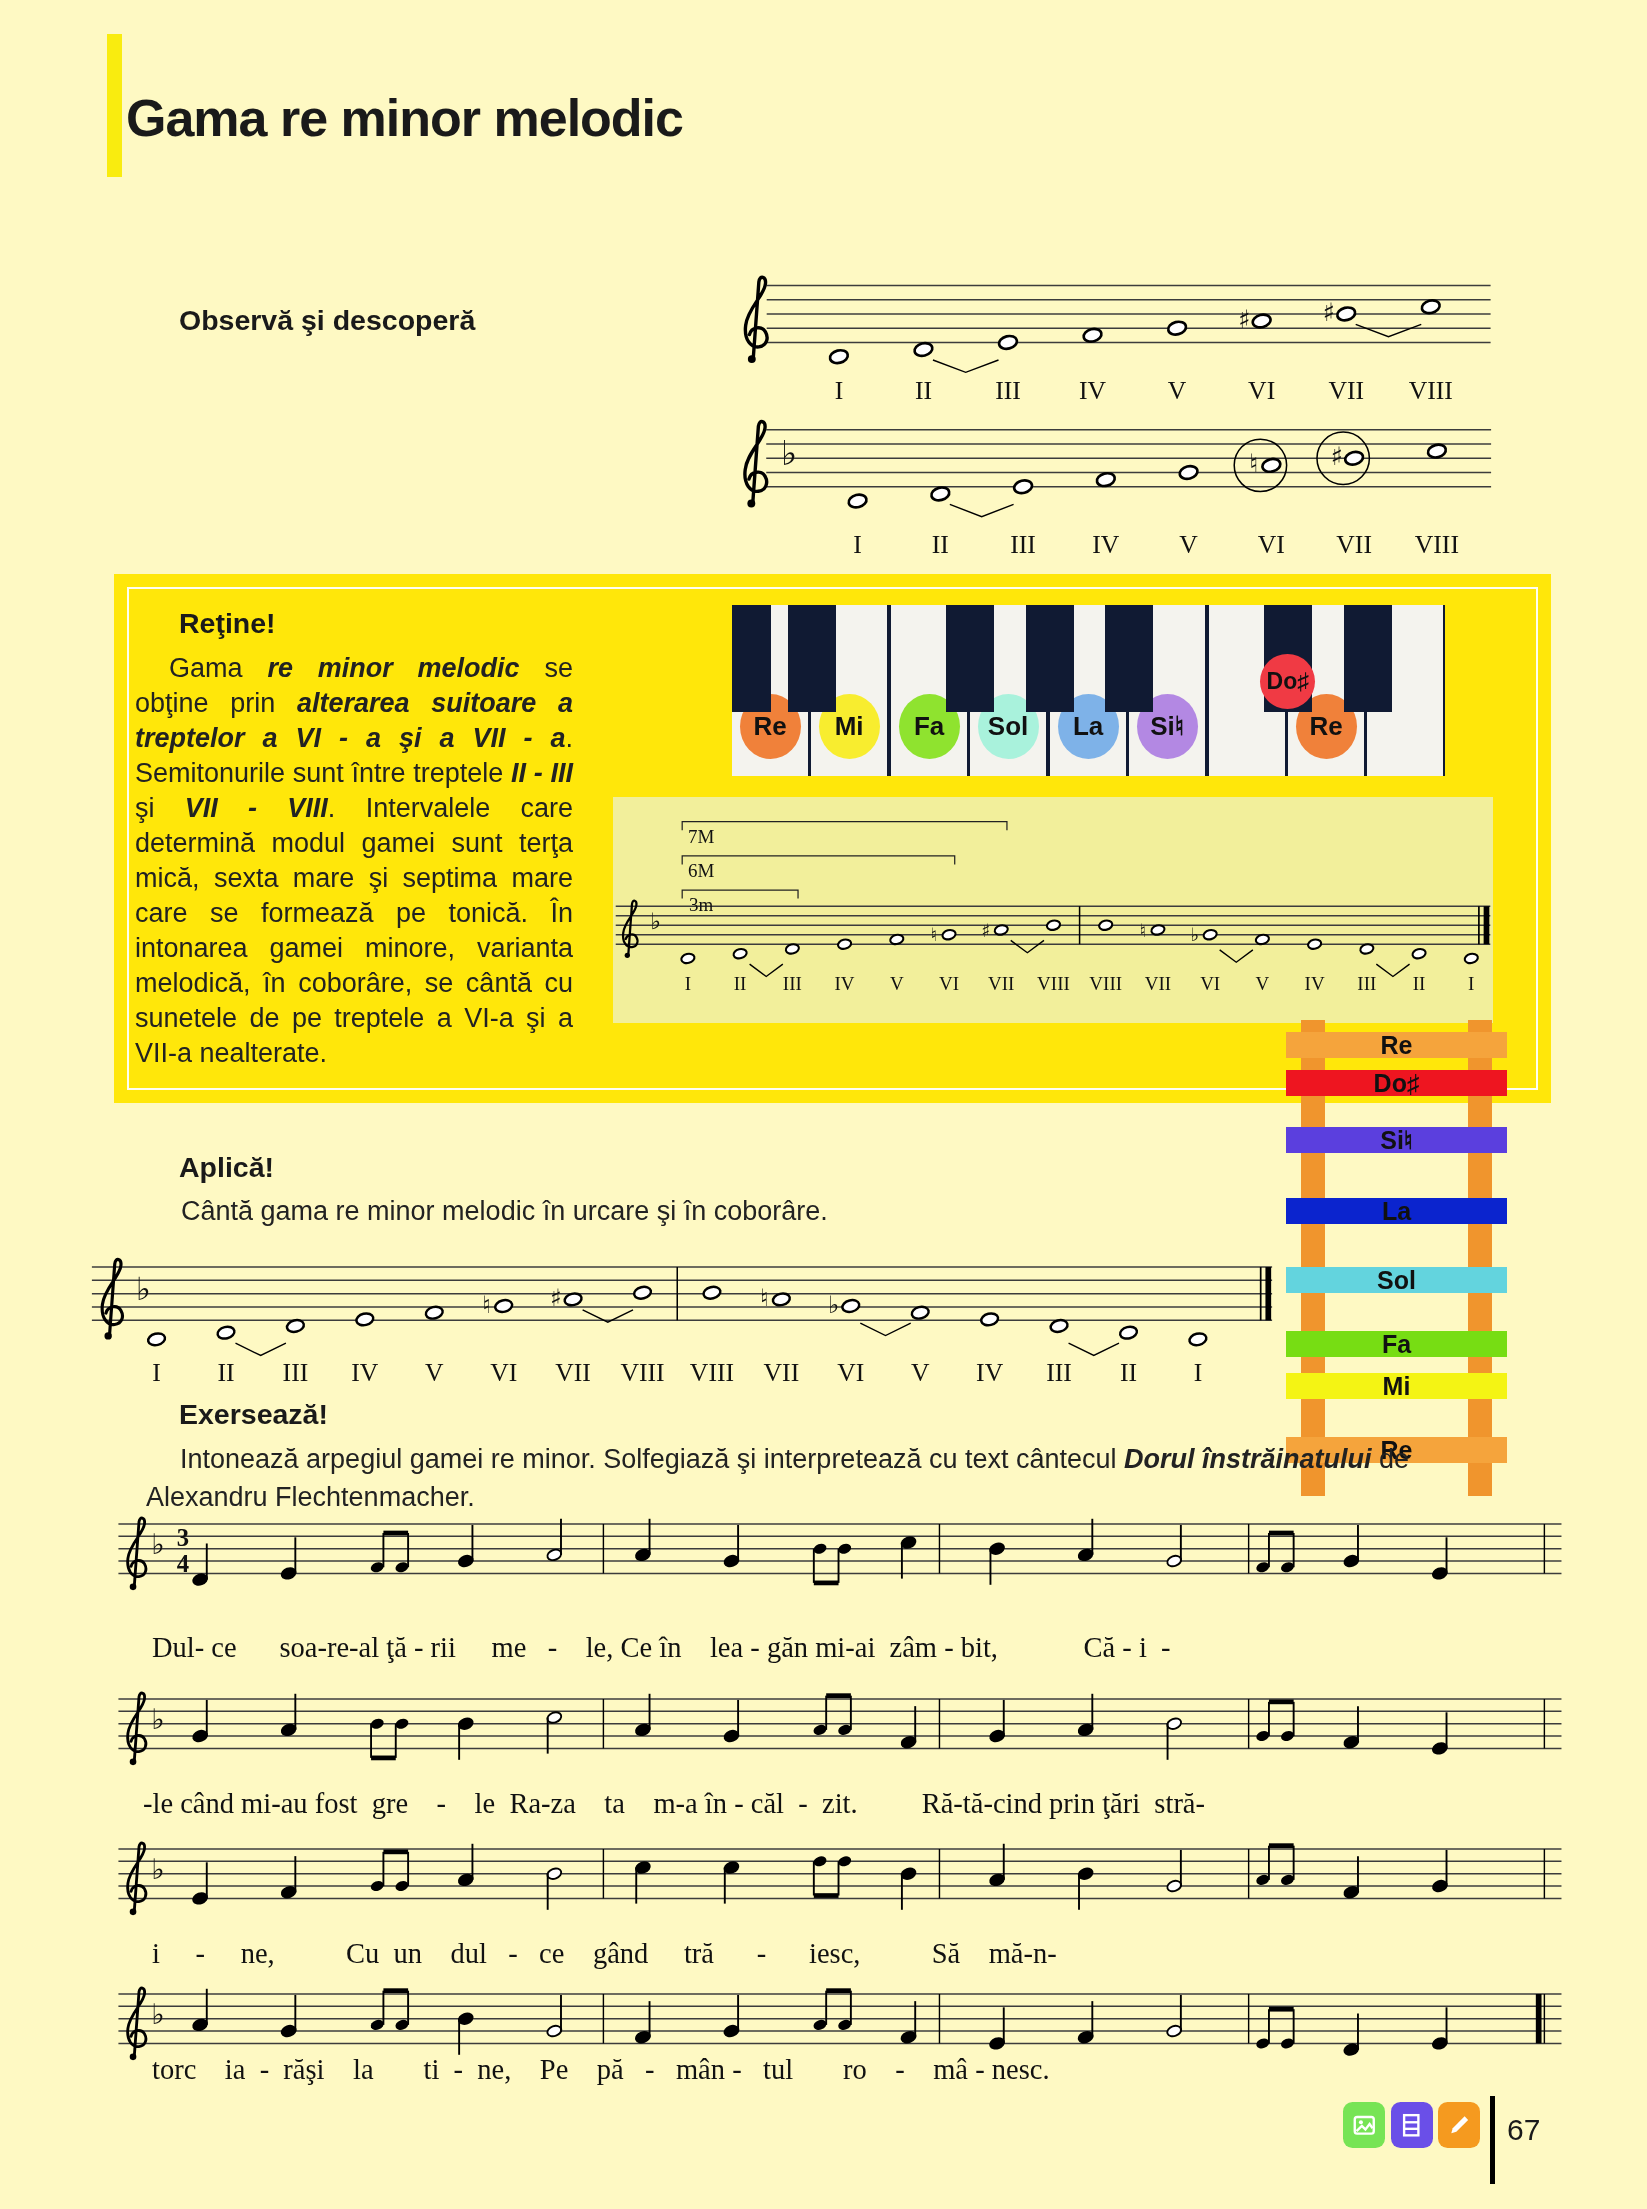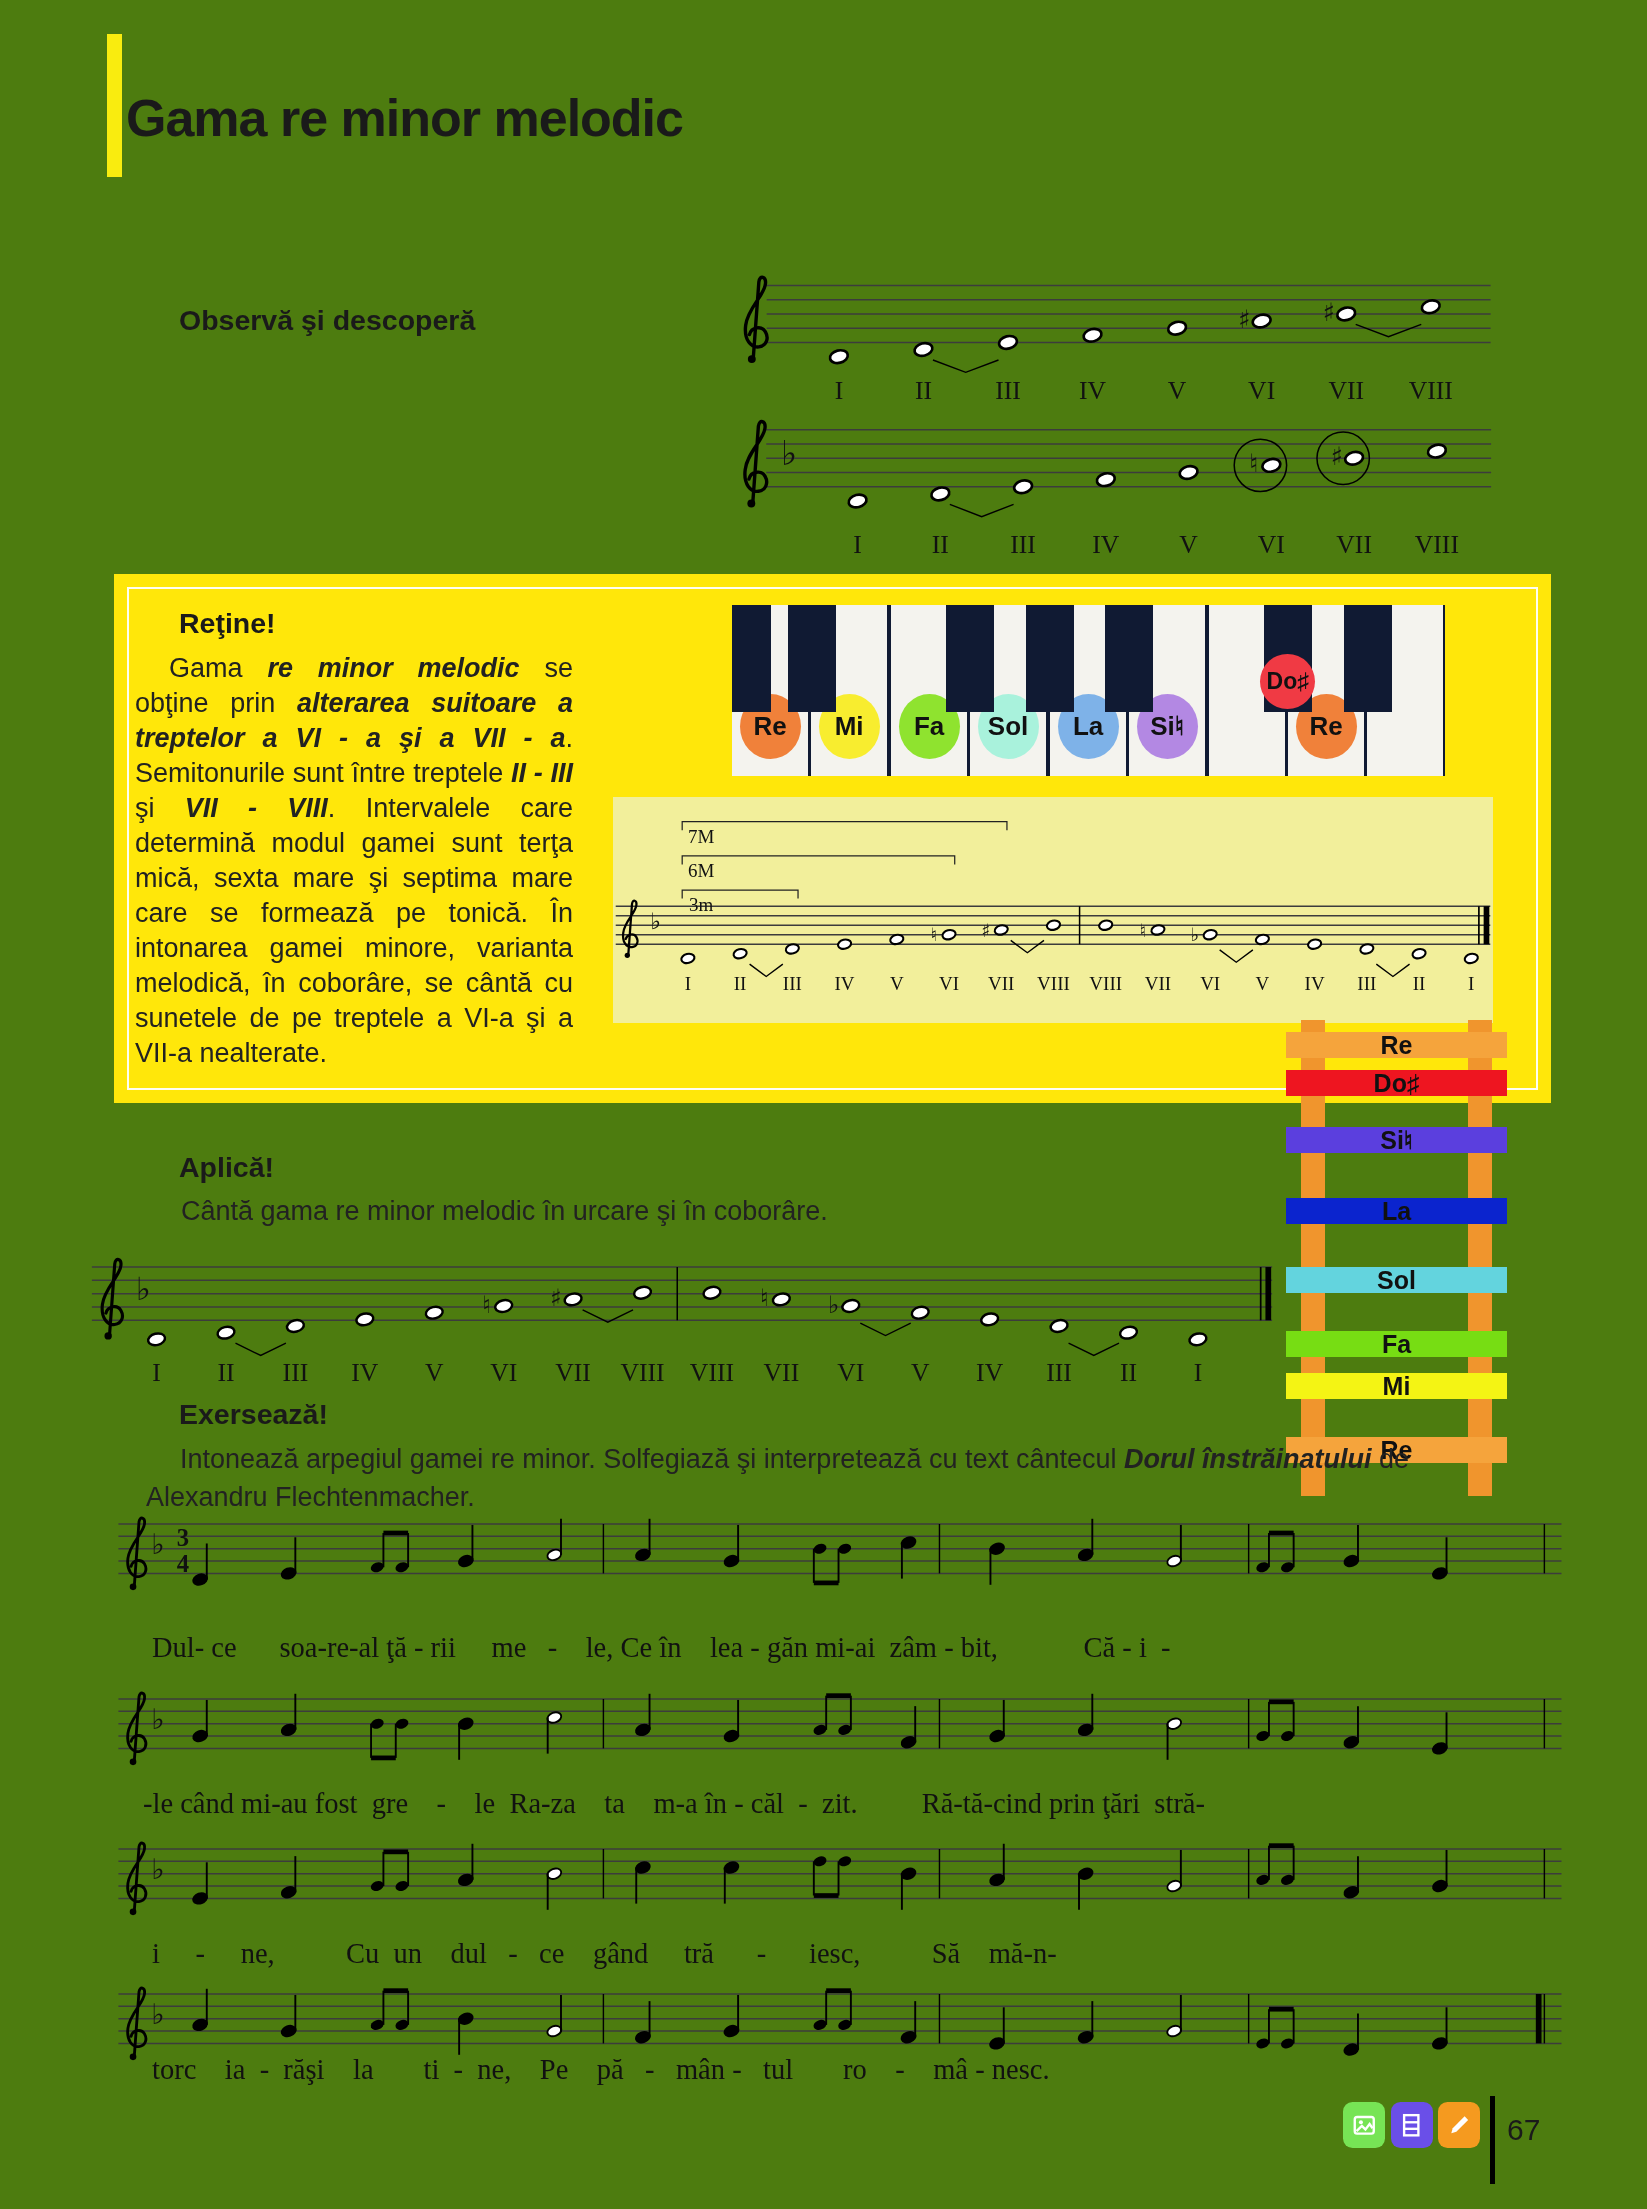--- a/index.html
+++ b/index.html
@@ -1,16 +1,16 @@
 <!DOCTYPE html>
 <html style="font-size:15px"><head>
 <meta charset="utf-8">
 <style>
   html,body{margin:0;padding:0;background:#888;}
-  .page{position:relative;width:1647px;height:2209px;background:#4d7c0f;margin:0 auto;
+  .page{position:relative;width:1647px;height:2209px;background:#fef9c3;margin:0 auto;
         font-family:"Liberation Sans",sans-serif;color:#1a1a1a;overflow:hidden;}
   .abs{position:absolute;}
   .accent-bar{left:107px;top:34px;width:15px;height:143px;}
   .page-title{left:126px;top:88px;font-size:52px;font-weight:bold;letter-spacing:-1px;}
   h2.sect{font-size:28.5px;font-weight:bold;margin:0;}
   .obs-head{left:179px;top:304px;}
   .obs-body{left:146px;top:346px;width:436px;font-size:27px;line-height:35px;
             text-align:justify;text-indent:34px;color:#222;}
   .staff-block{left:732px;}
   .retine-box{left:114px;top:574px;width:1437px;height:529px;}

